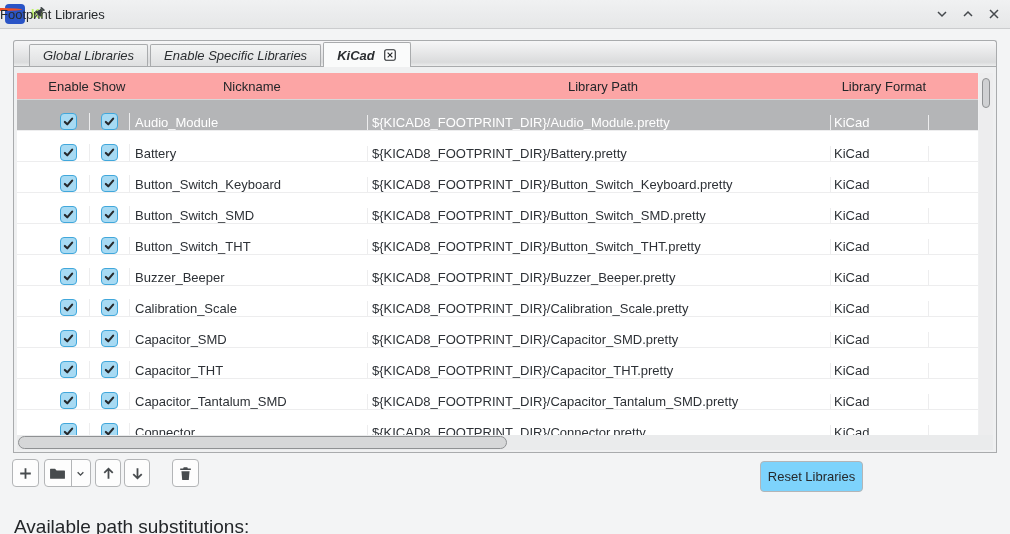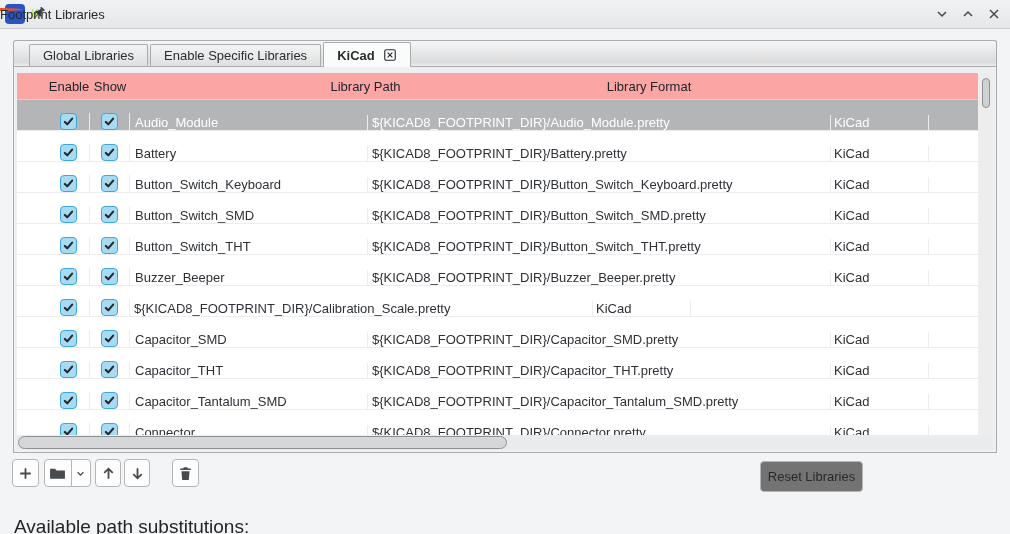--- a/index.html
+++ b/index.html
@@ -22,21 +22,21 @@
   .winbtn{width:16px;height:16px;display:flex;align-items:center;justify-content:center;}
 
   
   .tabstrip{position:absolute;left:13px;top:40px;width:984px;height:26px;box-sizing:border-box;
             display:flex;align-items:flex-end;padding-left:15px;
             background:linear-gradient(#f6f6f7 0%,#dadbdc 85%,#eceded 100%);
             border:1px solid #a9abad;border-bottom:none;border-radius:3px 3px 0 0;}
   .tab{height:22px;box-sizing:border-box;display:flex;align-items:center;gap:8px;
        padding:0 13px;margin-right:2px;border:1px solid #a9abad;border-bottom:none;
        border-radius:2px 2px 0 0;background:linear-gradient(#f2f3f3,#dfe0e1);
-       color:#2b2e31;white-space:nowrap;position:relative;}
+       color:#2b2e31;white-space:nowrap;position:relative;font-style:italic;}
   .tab.active{height:25px;background:#fafbfb;font-weight:bold;z-index:3;margin-bottom:-1px;}
   .tab .closebox{width:14px;height:14px;display:inline-flex;}
 
   
   .panel{position:absolute;left:13px;top:66px;width:984px;height:387px;box-sizing:border-box;
          background:#eff0f1;border:1px solid #a9abad;}
 
   .grid-viewport{position:absolute;left:3px;top:6px;width:961px;height:366px;
                  background:#ffffff;overflow:hidden;}
 
@@ -75,21 +75,21 @@
           background:#d6d7d8;border:1px solid #8f9193;box-sizing:border-box;}
 
   
   .toolbtn{position:absolute;top:459px;height:28px;box-sizing:border-box;background:#fdfdfd;
            border:1px solid #b3b5b7;border-radius:4px;display:flex;align-items:center;
            justify-content:center;}
   .toolbtn svg{width:17px;height:17px;}
   .seg{height:100%;display:flex;align-items:center;justify-content:center;}
   .seg+.seg{border-left:1px solid #b3b5b7;}
 
-  .pushbtn{position:absolute;top:461px;height:31px;box-sizing:border-box;background:#737373;
+  .pushbtn{position:absolute;top:461px;height:31px;box-sizing:border-box;background:#7dd3fc;
            border:1px solid #b3b5b7;border-radius:4px;display:flex;align-items:center;
            justify-content:center;font-size:13px;color:#26292c;}
 
   .footer-label{position:absolute;left:14px;top:516px;font-size:19px;color:#232629;}
 </style>
 </head>
 <body>
 
 <div class="app">
 
@@ -142,20 +142,21 @@
       </span>
     </div>
   </div>
 
   <div class="panel">
     <div class="grid-viewport">
       <div class="thead">
         <div class="hcell col-gutter"></div>
         <div class="hcell col-enable">Enable</div>
         <div class="hcell col-show">Show</div>
+        <div class="hcell col-nick">Nickname</div>
         <div class="hcell col-path">Library Path</div>
         <div class="hcell col-fmt">Library Format</div>
         <div class="hcell col-fill"></div>
       </div>
       <div>
   <div class="trow selected">
     <div class="tcell col-gutter"></div>
     <div class="tcell col-enable">
       <div class="cb">
         <svg viewBox="0 0 16 16">
@@ -301,20 +302,21 @@
                 </svg>
       </div>
     </div>
     <div class="tcell col-show">
       <div class="cb">
         <svg viewBox="0 0 16 16">
                   <polyline points="3.5,8.5 6.5,11.5 12.5,4.5" fill="none" stroke="#26292c" stroke-width="2.6" stroke-linecap="round" stroke-linejoin="round"></polyline>
                 </svg>
       </div>
     </div>
+    <div class="tcell col-nick">Calibration_Scale</div>
     <div class="tcell col-path">${KICAD8_FOOTPRINT_DIR}/Calibration_Scale.pretty</div>
     <div class="tcell col-fmt">KiCad</div>
     <div class="tcell col-fill"></div>
     <div class="tcell col-spacer"></div>
   </div>
 
   <div class="trow">
     <div class="tcell col-gutter"></div>
     <div class="tcell col-enable">
       <div class="cb">

